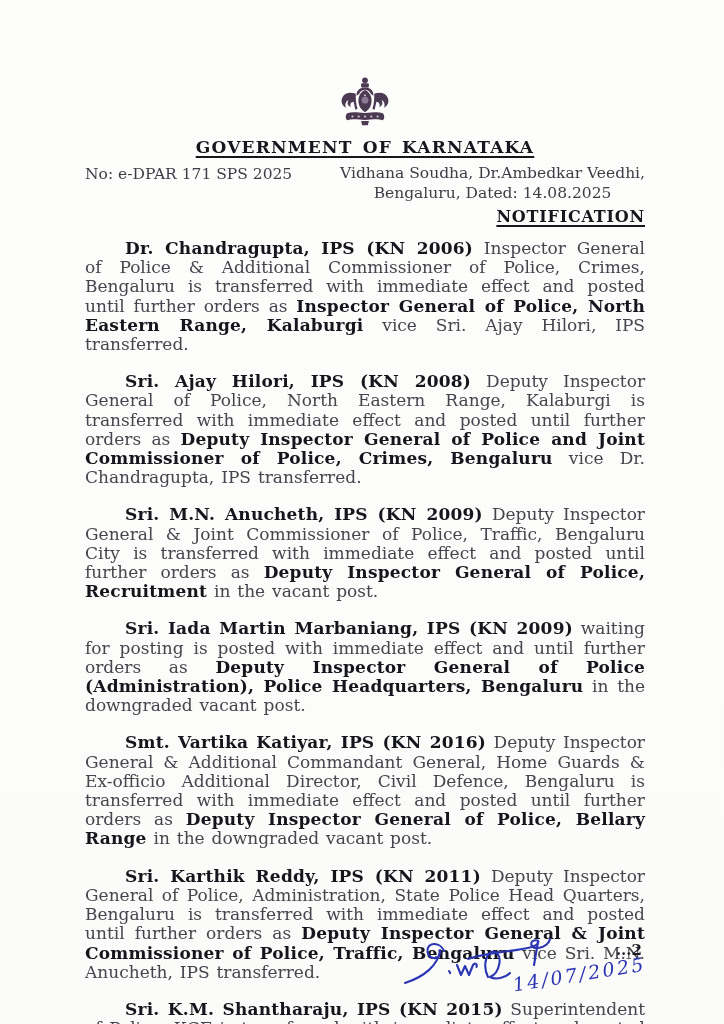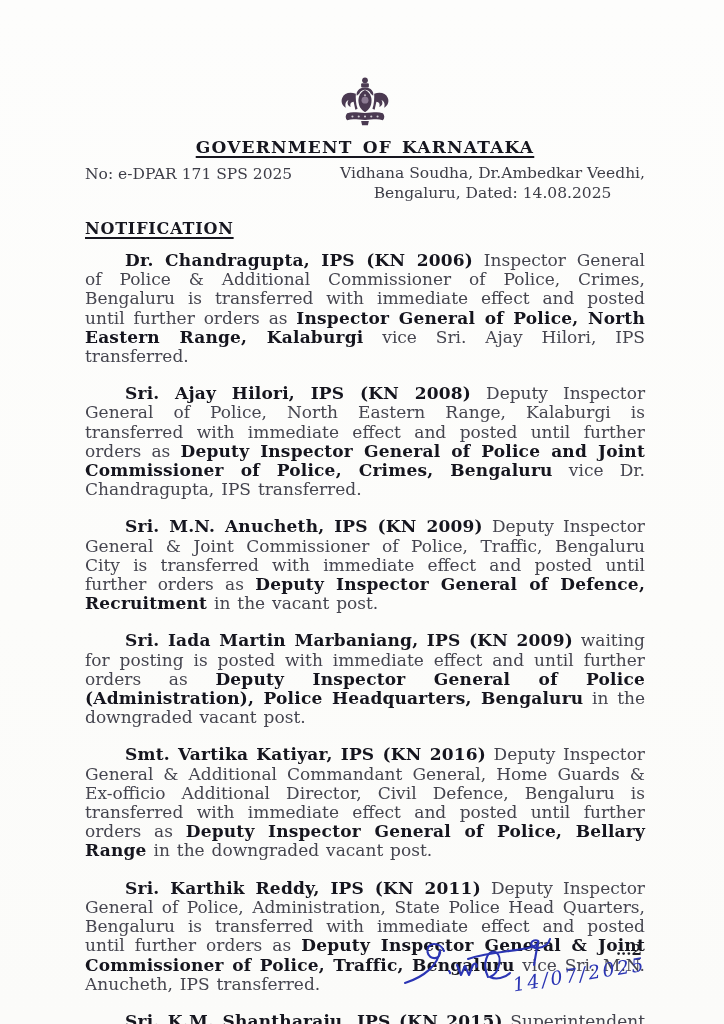--- a/index.html
+++ b/index.html
@@ -47,29 +47,29 @@
   .ref-no {
     padding-top: 1px;
     white-space: nowrap;
   }
   .secretariat {
     margin-left: auto;
     text-align: center;
     line-height: 19.5px;
   }
   .notif-heading {
-    text-align: left;
+    text-align: right;
     font-weight: bold;
     font-size: 16px;
     letter-spacing: 0.8px;
     color: #16161f;
     text-decoration: underline;
     text-underline-offset: 3px;
     text-decoration-thickness: 1.5px;
-    margin: 16px 0 13px 0;
+    margin: 4px 0 13px 0;
   }
   .paras p {
     margin: 0 0 18px 0;
     text-align: justify;
     text-indent: 40px;
     font-size: 17px;
     line-height: 19.2px;
     color: #45454f;
     word-spacing: 1.5px;
   }
@@ -153,21 +153,21 @@
       </div>
     </div>
 
     <div class="notif-heading">NOTIFICATION</div>
 
     <div class="paras">
   <p><b>Dr. Chandragupta, IPS (KN 2006)</b><span> Inspector General of Police &amp; Additional Commissioner of Police, Crimes, Bengaluru is transferred with immediate effect and posted until further orders as </span><b>Inspector General of Police, North Eastern Range, Kalaburgi</b><span> vice Sri. Ajay Hilori, IPS transferred.</span></p>
 
   <p><b>Sri. Ajay Hilori, IPS (KN 2008)</b><span> Deputy Inspector General of Police, North Eastern Range, Kalaburgi is transferred with immediate effect and posted until further orders as </span><b>Deputy Inspector General of Police and Joint Commissioner of Police, Crimes, Bengaluru</b><span> vice Dr. Chandragupta, IPS transferred.</span></p>
 
-  <p><b>Sri. M.N. Anucheth, IPS (KN 2009)</b><span> Deputy Inspector General &amp; Joint Commissioner of Police, Traffic, Bengaluru City is transferred with immediate effect and posted until further orders as </span><b>Deputy Inspector General of Defence, Recruitment</b><span> in the vacant post.</span></p>
+  <p><b>Sri. M.N. Anucheth, IPS (KN 2009)</b><span> Deputy Inspector General &amp; Joint Commissioner of Police, Traffic, Bengaluru City is transferred with immediate effect and posted until further orders as </span><b>Deputy Inspector General of Police, Recruitment</b><span> in the vacant post.</span></p>
 
   <p><b>Sri. Iada Martin Marbaniang, IPS (KN 2009)</b><span> waiting for posting is posted with immediate effect and until further orders as </span><b>Deputy Inspector General of Police (Administration), Police Headquarters, Bengaluru</b><span> in the downgraded vacant post.</span></p>
 
   <p><b>Smt. Vartika Katiyar, IPS (KN 2016)</b><span> Deputy Inspector General &amp; Additional Commandant General, Home Guards &amp; Ex-officio Additional Director, Civil Defence, Bengaluru is transferred with immediate effect and posted until further orders as </span><b>Deputy Inspector General of Police, Bellary Range</b><span> in the downgraded vacant post.</span></p>
 
   <p><b>Sri. Karthik Reddy, IPS (KN 2011)</b><span> Deputy Inspector General of Police, Administration, State Police Head Quarters, Bengaluru is transferred with immediate effect and posted until further orders as </span><b>Deputy Inspector General &amp; Joint Commissioner of Police, Traffic, Bengaluru</b><span> vice Sri. M.N. Anucheth, IPS transferred.</span></p>
 
   <p><b>Sri. K.M. Shantharaju, IPS (KN 2015)</b><span> Superintendent of Police, KGF is transferred with immediate effect and posted until further orders as </span></p>
 </div>
   </div>

